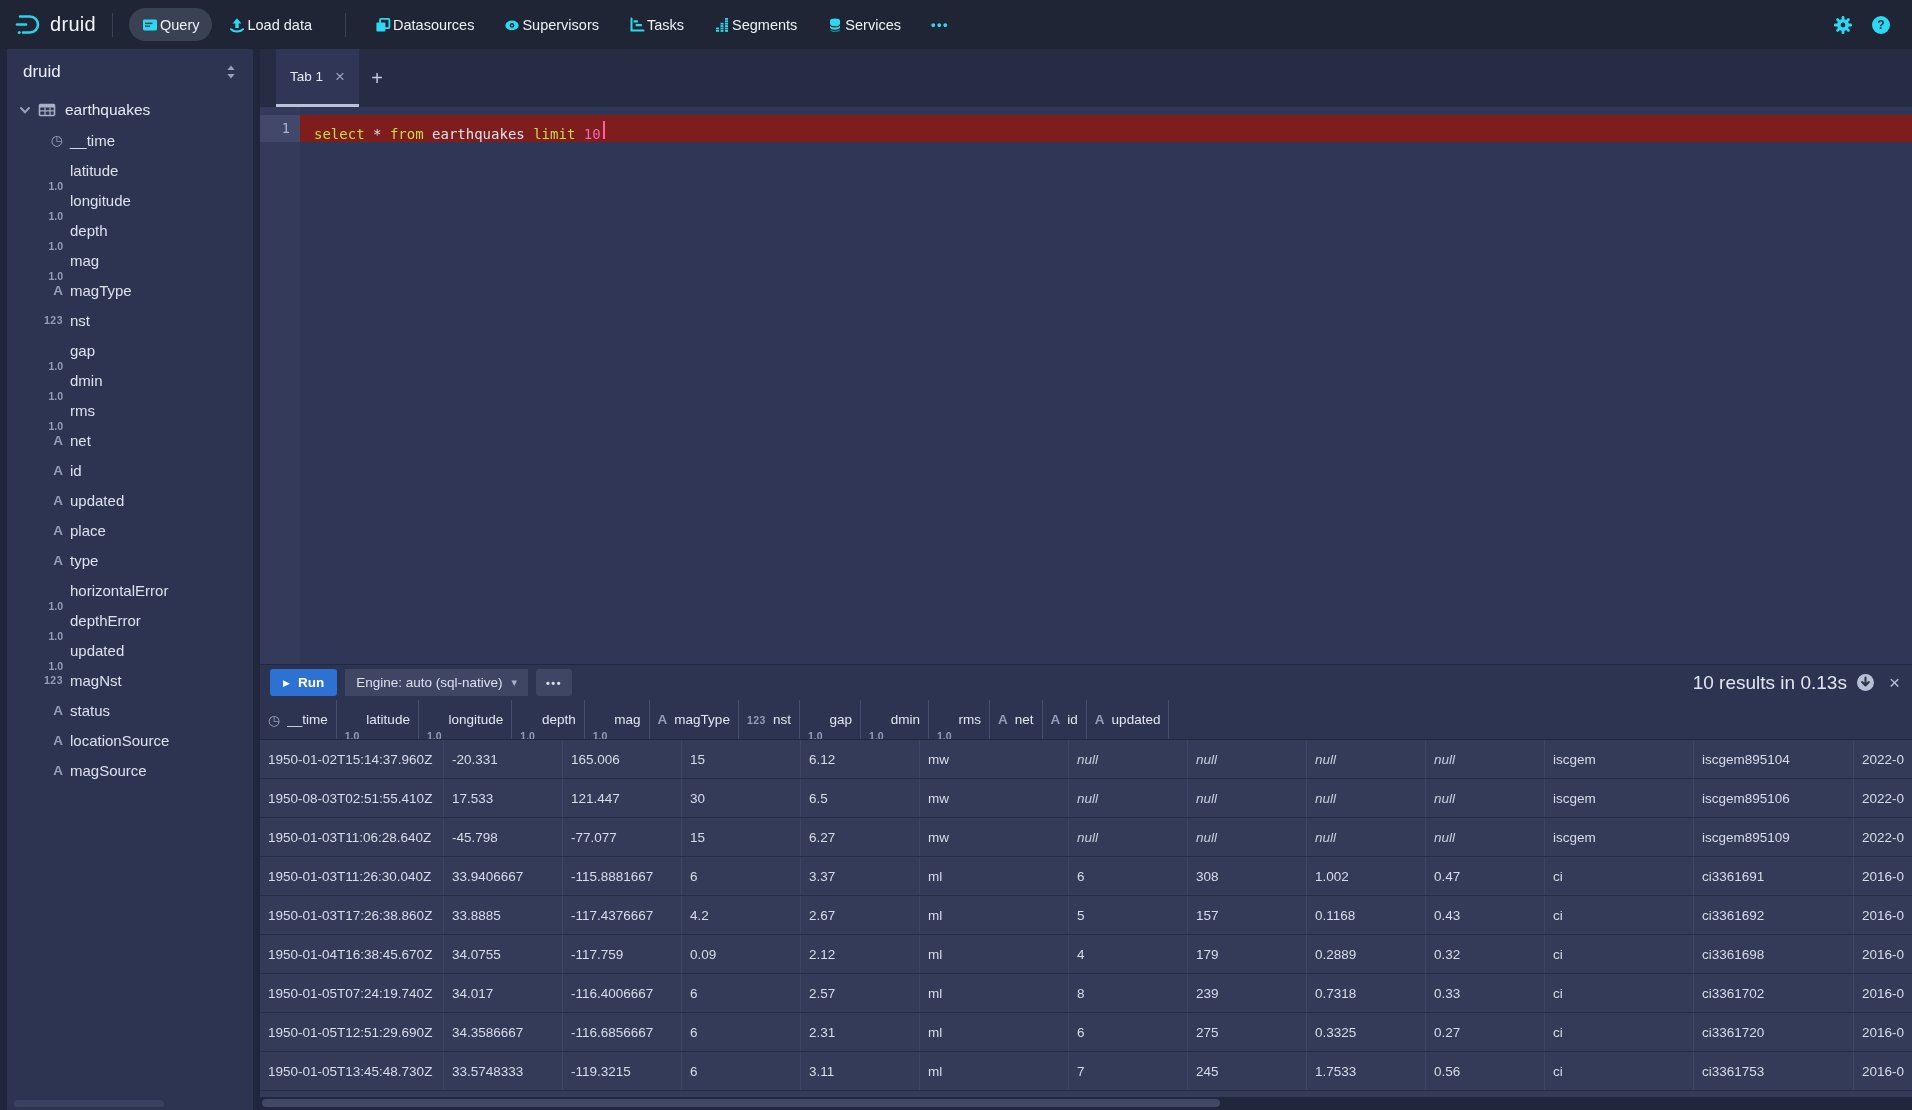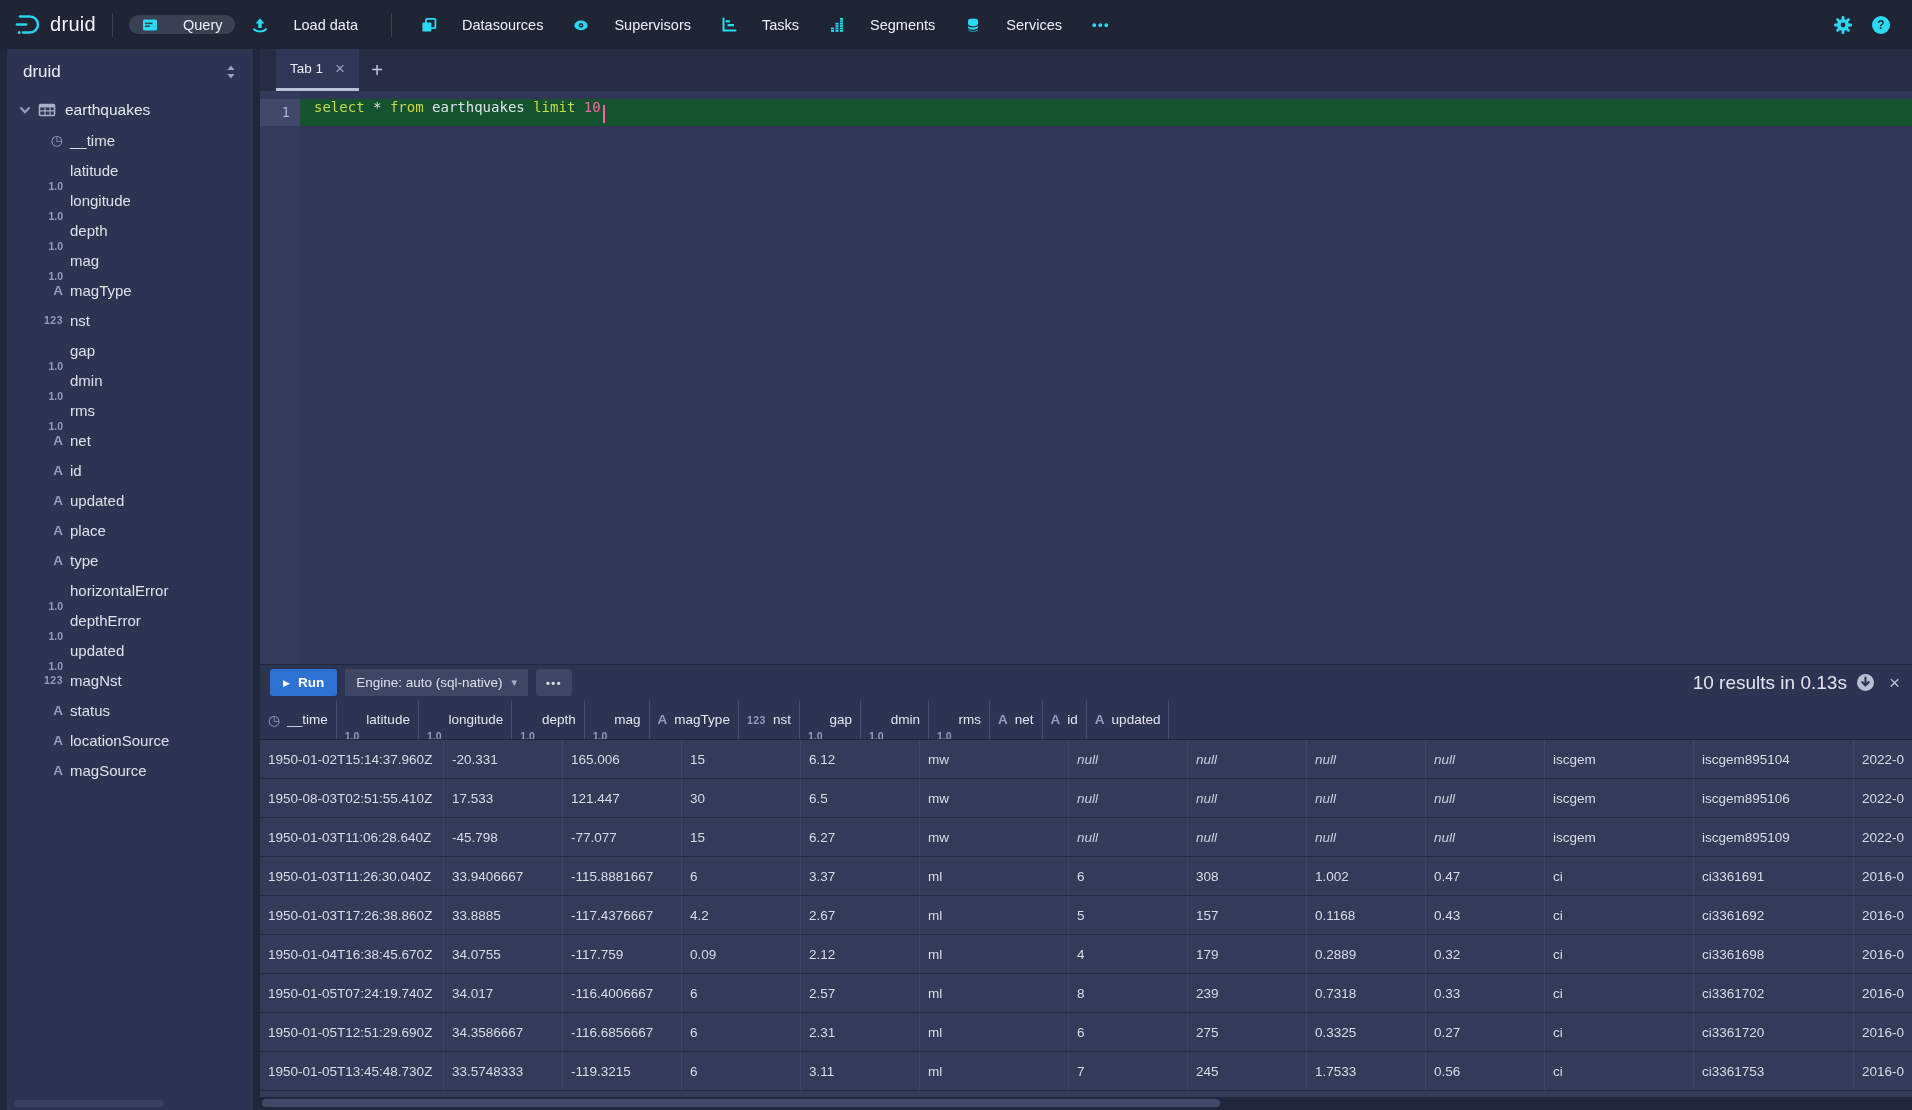--- a/index.html
+++ b/index.html
@@ -5,21 +5,21 @@
   * { margin:0; padding:0; box-sizing:border-box; }
   html,body { width:1912px; height:1110px; overflow:hidden; background:#20263c;
     font-family:"Liberation Sans", sans-serif; color:#dfe3ef; }
 
   
   .navbar { position:absolute; left:0; top:0; width:1912px; height:49px;
     background:#1f2535; display:flex; align-items:center; padding:0 14px; z-index:5; }
   .logo { display:flex; align-items:center; gap:9px; cursor:pointer; }
   .logo-text { font-size:20px; font-weight:500; color:#f4f6fb; letter-spacing:.3px; }
   .nav-divider { width:1px; height:24px; background:#39415a; margin:0 16px; }
-  .nav-btn { display:flex; align-items:center; gap:25px; height:19px; padding:0 13px;
+  .nav-btn { display:flex; align-items:center; gap:2px; height:33px; padding:0 13px;
     border-radius:17px; font-size:14.5px; color:#eef1f8; cursor:pointer; margin-right:4px; white-space:nowrap; }
   .nav-btn.active { background:#3a4153; }
   .nav-right { margin-left:auto; display:flex; align-items:center; gap:16px; padding-right:6px; }
   .icon-btn { width:22px; height:22px; display:flex; align-items:center; justify-content:center; cursor:pointer; }
   .more-dots { color:#2bd9f2; font-size:13px; letter-spacing:1.5px; font-weight:bold; }
 
   
   .sidebar { position:absolute; left:0; top:49px; width:253px; bottom:0; background:#20263c; }
   .sidebar-panel { position:absolute; left:7px; top:0; right:0; bottom:0; background:#2d3452; overflow:hidden; }
   .side-header { height:46px; display:flex; align-items:center; padding:0 14px 0 16px; }
@@ -35,34 +35,34 @@
   .type-marker[data-type="int"]   { font-size:10.5px; letter-spacing:.5px; }
   .type-marker[data-type="string"]{ font-size:13.5px; font-weight:600; }
   .type-marker[data-type="time"]  { font-size:14px; font-weight:normal; }
   .side-hscroll { position:absolute; left:7px; right:60px; bottom:2px; height:8px; }
   .side-hscroll .thumb { width:150px; height:7px; border-radius:4px; background:#3a4160; }
 
   
   .main { position:absolute; left:260px; top:49px; right:0; bottom:0;
     display:flex; flex-direction:column; background:#2f3656; }
 
-  .tabbar { height:42px; background:#262c43; display:flex; align-items:stretch; padding-left:16px; flex:none; }
+  .tabbar { height:58px; background:#262c43; display:flex; align-items:stretch; padding-left:16px; flex:none; }
   .tab { display:flex; align-items:center; gap:12px; padding:0 14px; background:#2f3656;
     border-bottom:3px solid #b9c2d8; cursor:pointer; }
   .tab-label { font-size:13.5px; color:#e8ebf3; }
   .tab-close { font-size:17px; color:#9aa3bc; line-height:1; cursor:pointer; }
   .tab-add { width:36px; display:flex; align-items:center; justify-content:center;
     font-size:20px; color:#c3cadd; cursor:pointer; }
 
   .editor { flex:1; position:relative; background:#2f3656; cursor:text; }
   .gutter-strip { position:absolute; left:0; top:0; bottom:0; width:40px; background:#343b5a; }
   .code-line { position:absolute; left:0; top:8px; right:0; height:27px; display:flex; }
   .line-no { width:40px; background:#414869; color:#aab3cf; text-align:right; padding-right:10px;
     font-family:"DejaVu Sans Mono", monospace; font-size:13.5px; line-height:27px; flex:none; }
-  .line-content { flex:1; background:#14532d; padding-left:14px; display:flex; align-items:flex-start;
+  .line-content { flex:1; background:#7f1d1d; padding-left:14px; display:flex; align-items:flex-end;
     font-family:"DejaVu Sans Mono", monospace; font-size:14px; white-space:pre; }
   .tok { white-space:pre; color:#dde1ee; }
   .tok[data-type="kw"]  { color:#c6da4a; }
   .tok[data-type="num"] { color:#f068b0; }
   .caret-cursor { width:2px; height:18px; background:#ff5fa2; margin-left:1px; }
 
   .runbar { height:36px; flex:none; background:#2d3452; border-top:1px solid #222840;
     display:flex; align-items:center; padding:0 12px 0 10px; gap:8px; }
   .run-btn { height:27px; background:#2d72d2; border-radius:3px; display:flex; align-items:center;
     gap:8px; padding:0 13px; cursor:pointer; }

